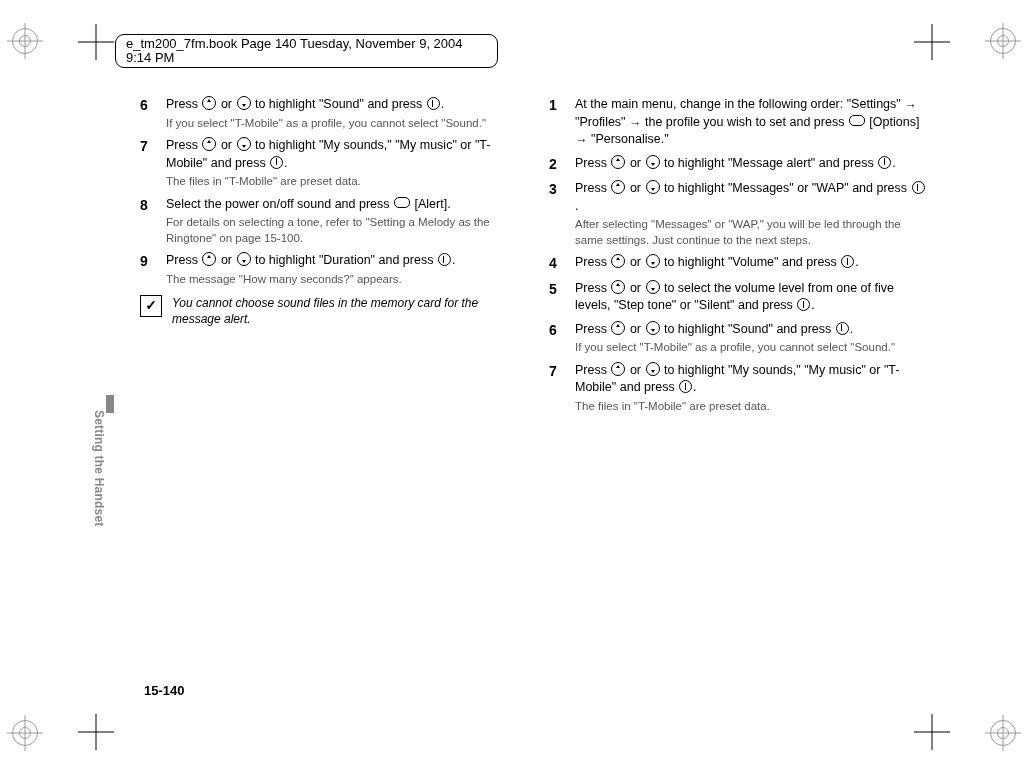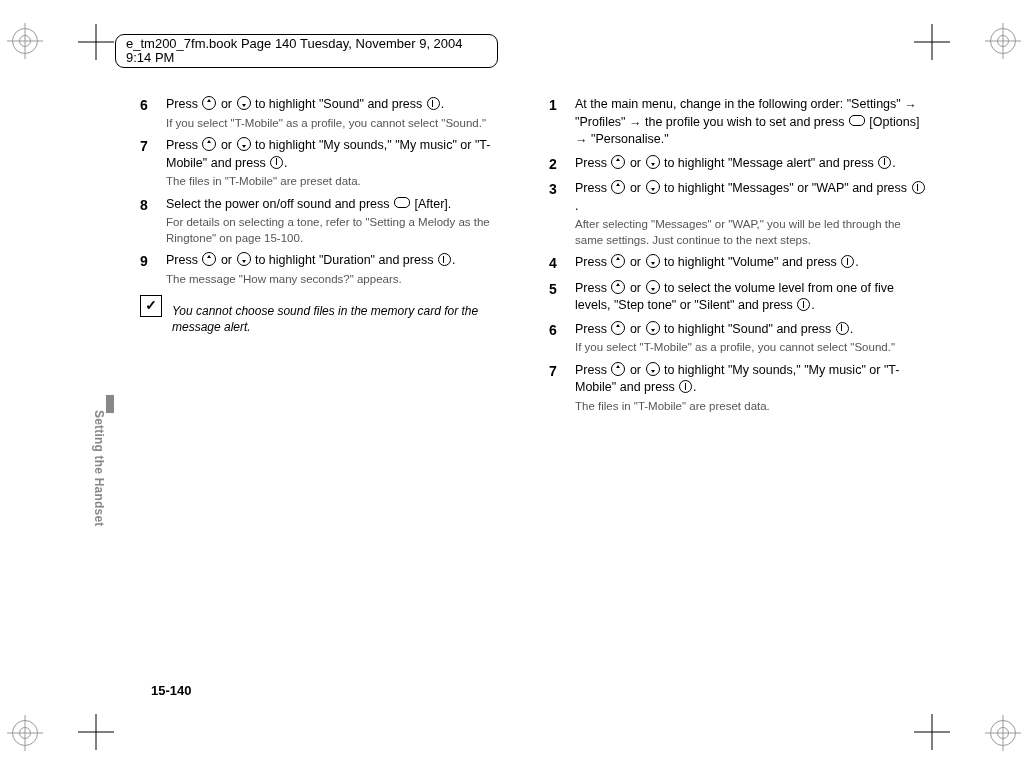--- a/index.html
+++ b/index.html
@@ -116,21 +116,20 @@
     width: 20px; height: 20px;
     border: 1.5px solid #000;
     display:flex; align-items:center; justify-content:center;
     font-size:14px; font-weight:bold;
     flex-shrink:0;
   }
   .tiptext {
     font-style: italic;
     font-size: 12px;
     line-height: 1.35;
-    margin-top: 8px;
   }
   .sidetab {
     position: absolute;
     left: 106px;
     top: 410px;
     transform-origin: left top;
     transform: rotate(90deg);
     font-size: 12px;
     color: #888;
     font-weight: bold;
@@ -139,21 +138,21 @@
   .sidetab-block {
     position:absolute;
     left:106px;
     top:395px;
     width:8px;
     height:18px;
     background:#888;
   }
   .page-num {
     position: absolute;
-    left: 151px;
+    left: 144px;
     bottom: 76px;
     font-size: 13px;
     font-weight: bold;
   }
   .key {
     display:inline-block;
     width:12px;height:12px;
     border:1.2px solid #000;
     border-radius:50%;
     vertical-align:-2px;
@@ -241,21 +240,21 @@
       <div class="num">7</div>
       <div class="body">
         <span>Press </span><span class="key up"></span><span> or </span><span class="key down"></span><span> to highlight "My sounds," "My music" or "T-Mobile" and press </span><span class="okey"></span><span>.</span>
         <div class="note">The files in "T-Mobile" are preset data.</div>
       </div>
     </div>
 
     <div class="step">
       <div class="num">8</div>
       <div class="body">
-        <span>Select the power on/off sound and press </span><span class="softkey"></span><span> [After].</span>
+        <span>Select the power on/off sound and press </span><span class="softkey"></span><span> [Alert].</span>
         <div class="note">For details on selecting a tone, refer to "Setting a Melody as the Ringtone" on page 15-100.</div>
       </div>
     </div>
 
     <div class="step">
       <div class="num">9</div>
       <div class="body">
         <span>Press </span><span class="key up"></span><span> or </span><span class="key down"></span><span> to highlight "Duration" and press </span><span class="okey"></span><span>.</span>
         <div class="note">The message "How many seconds?" appears.</div>
       </div>

